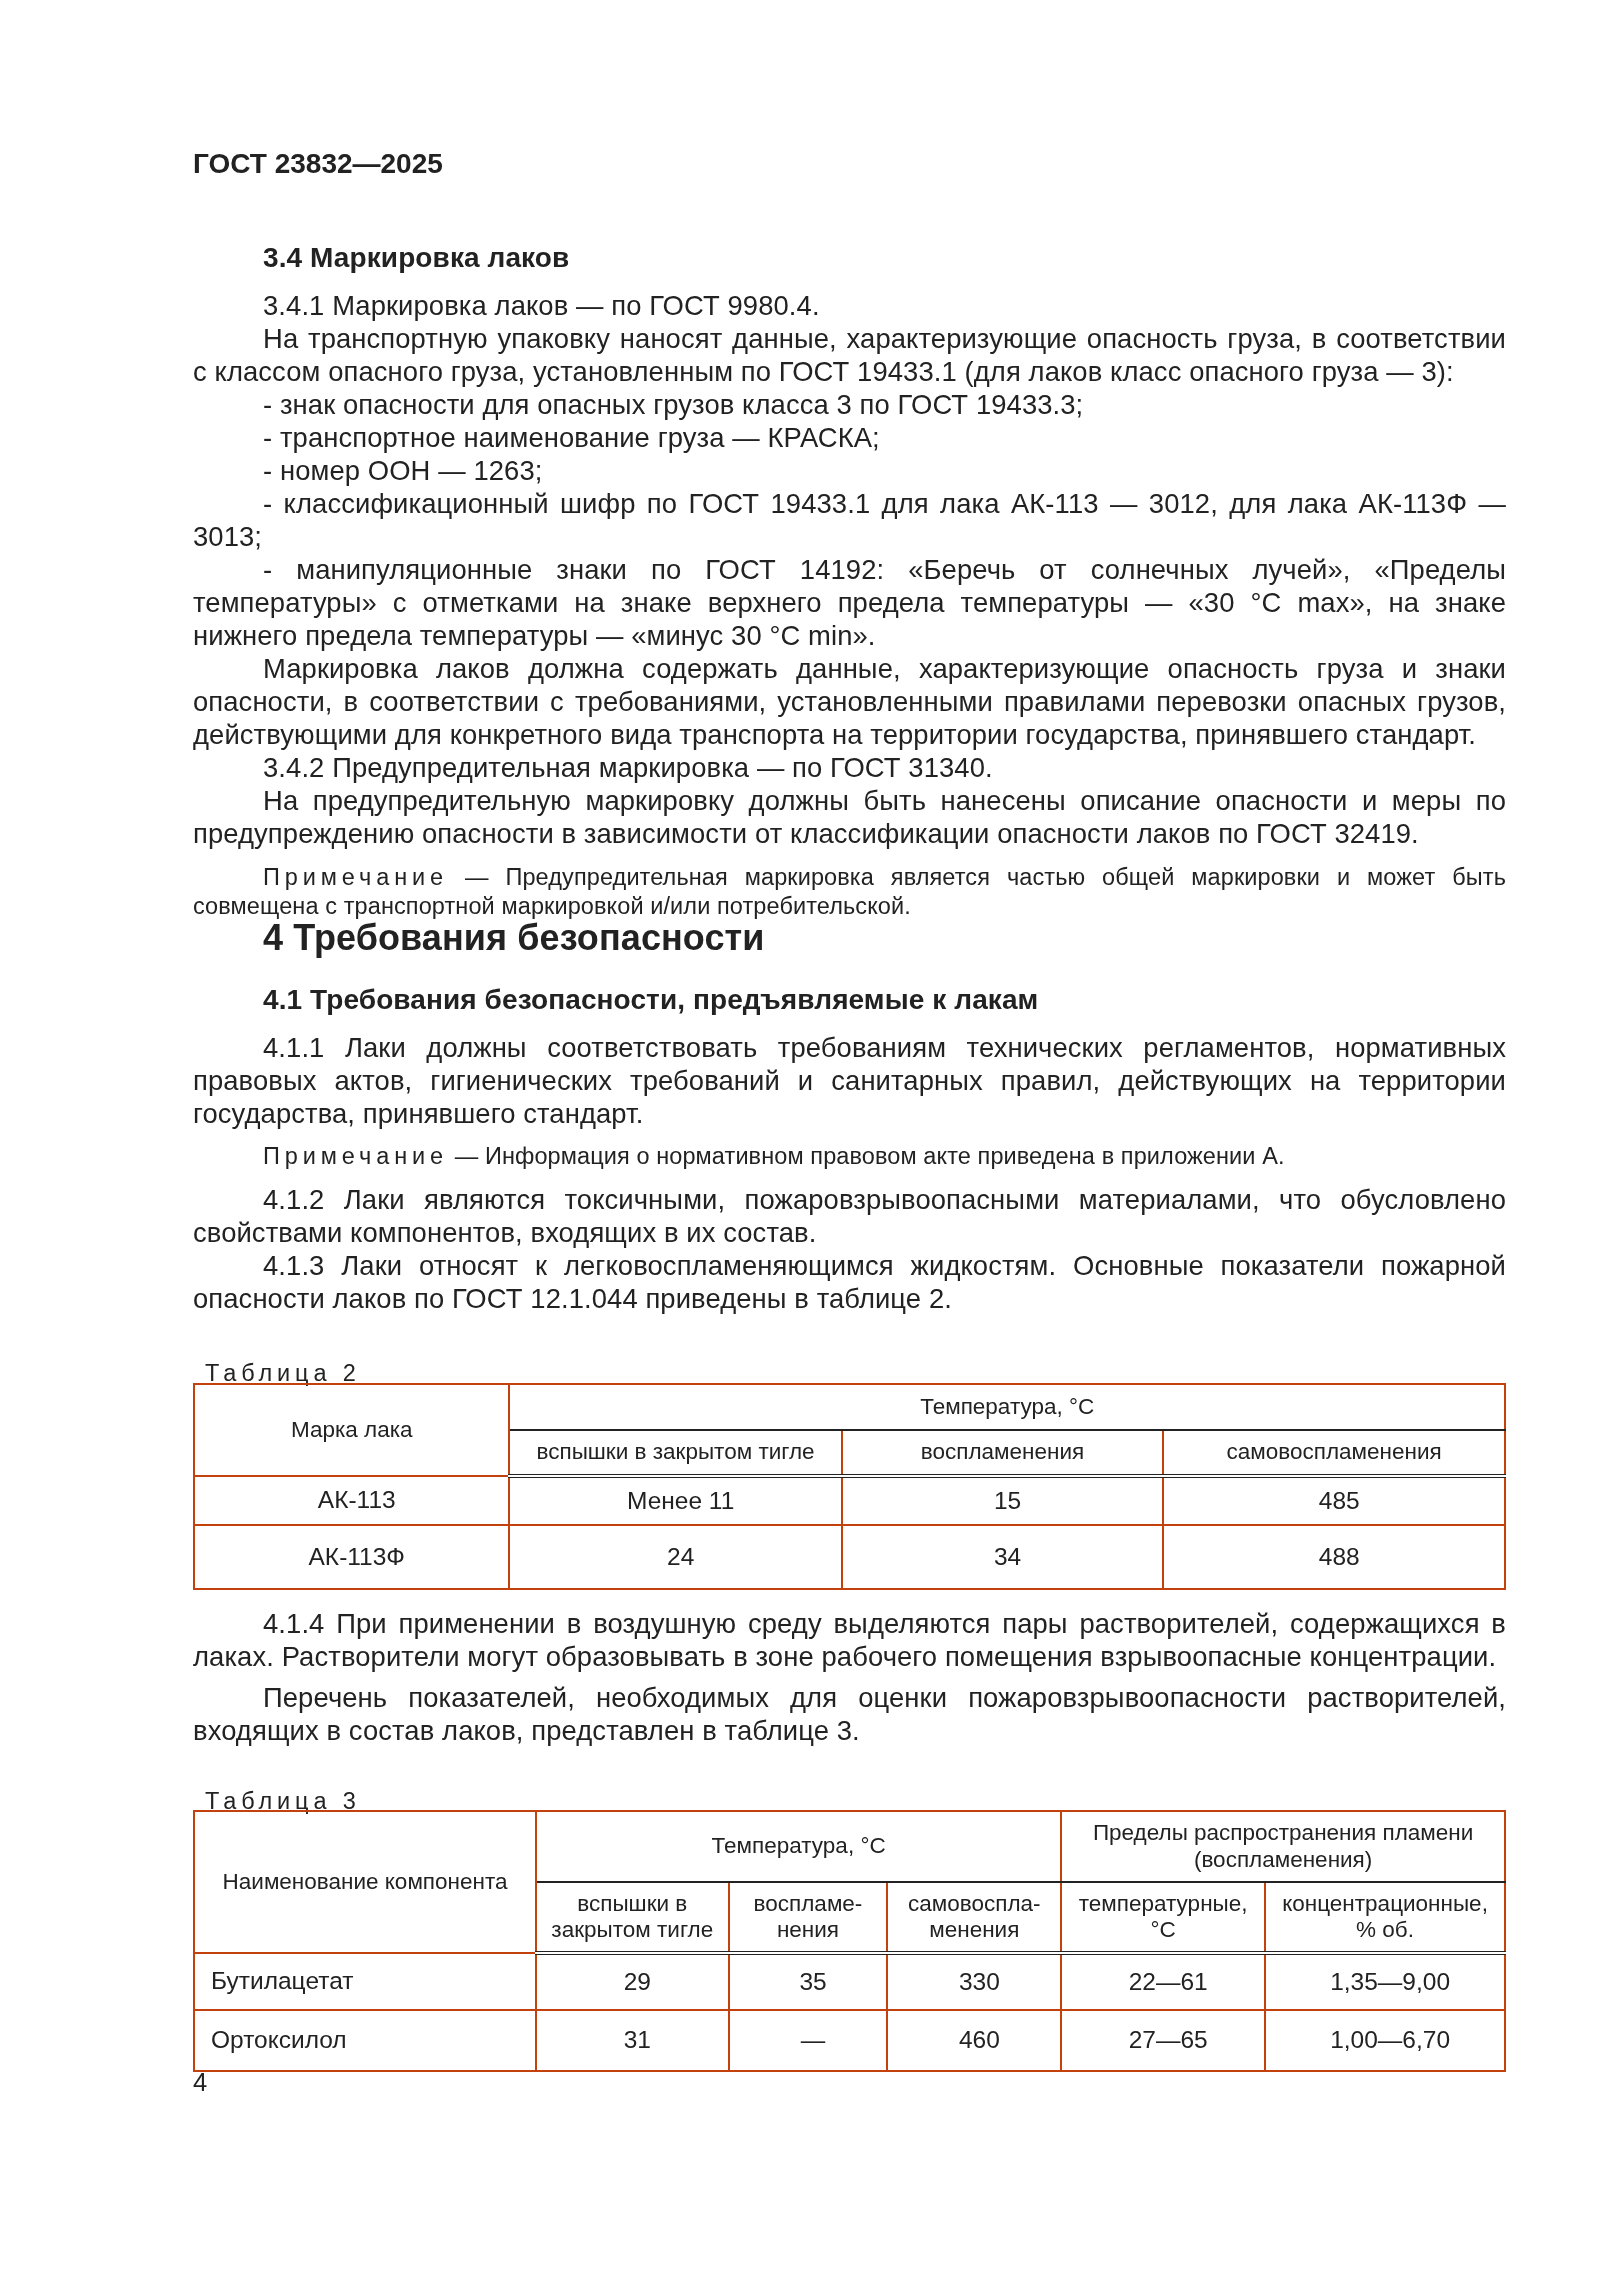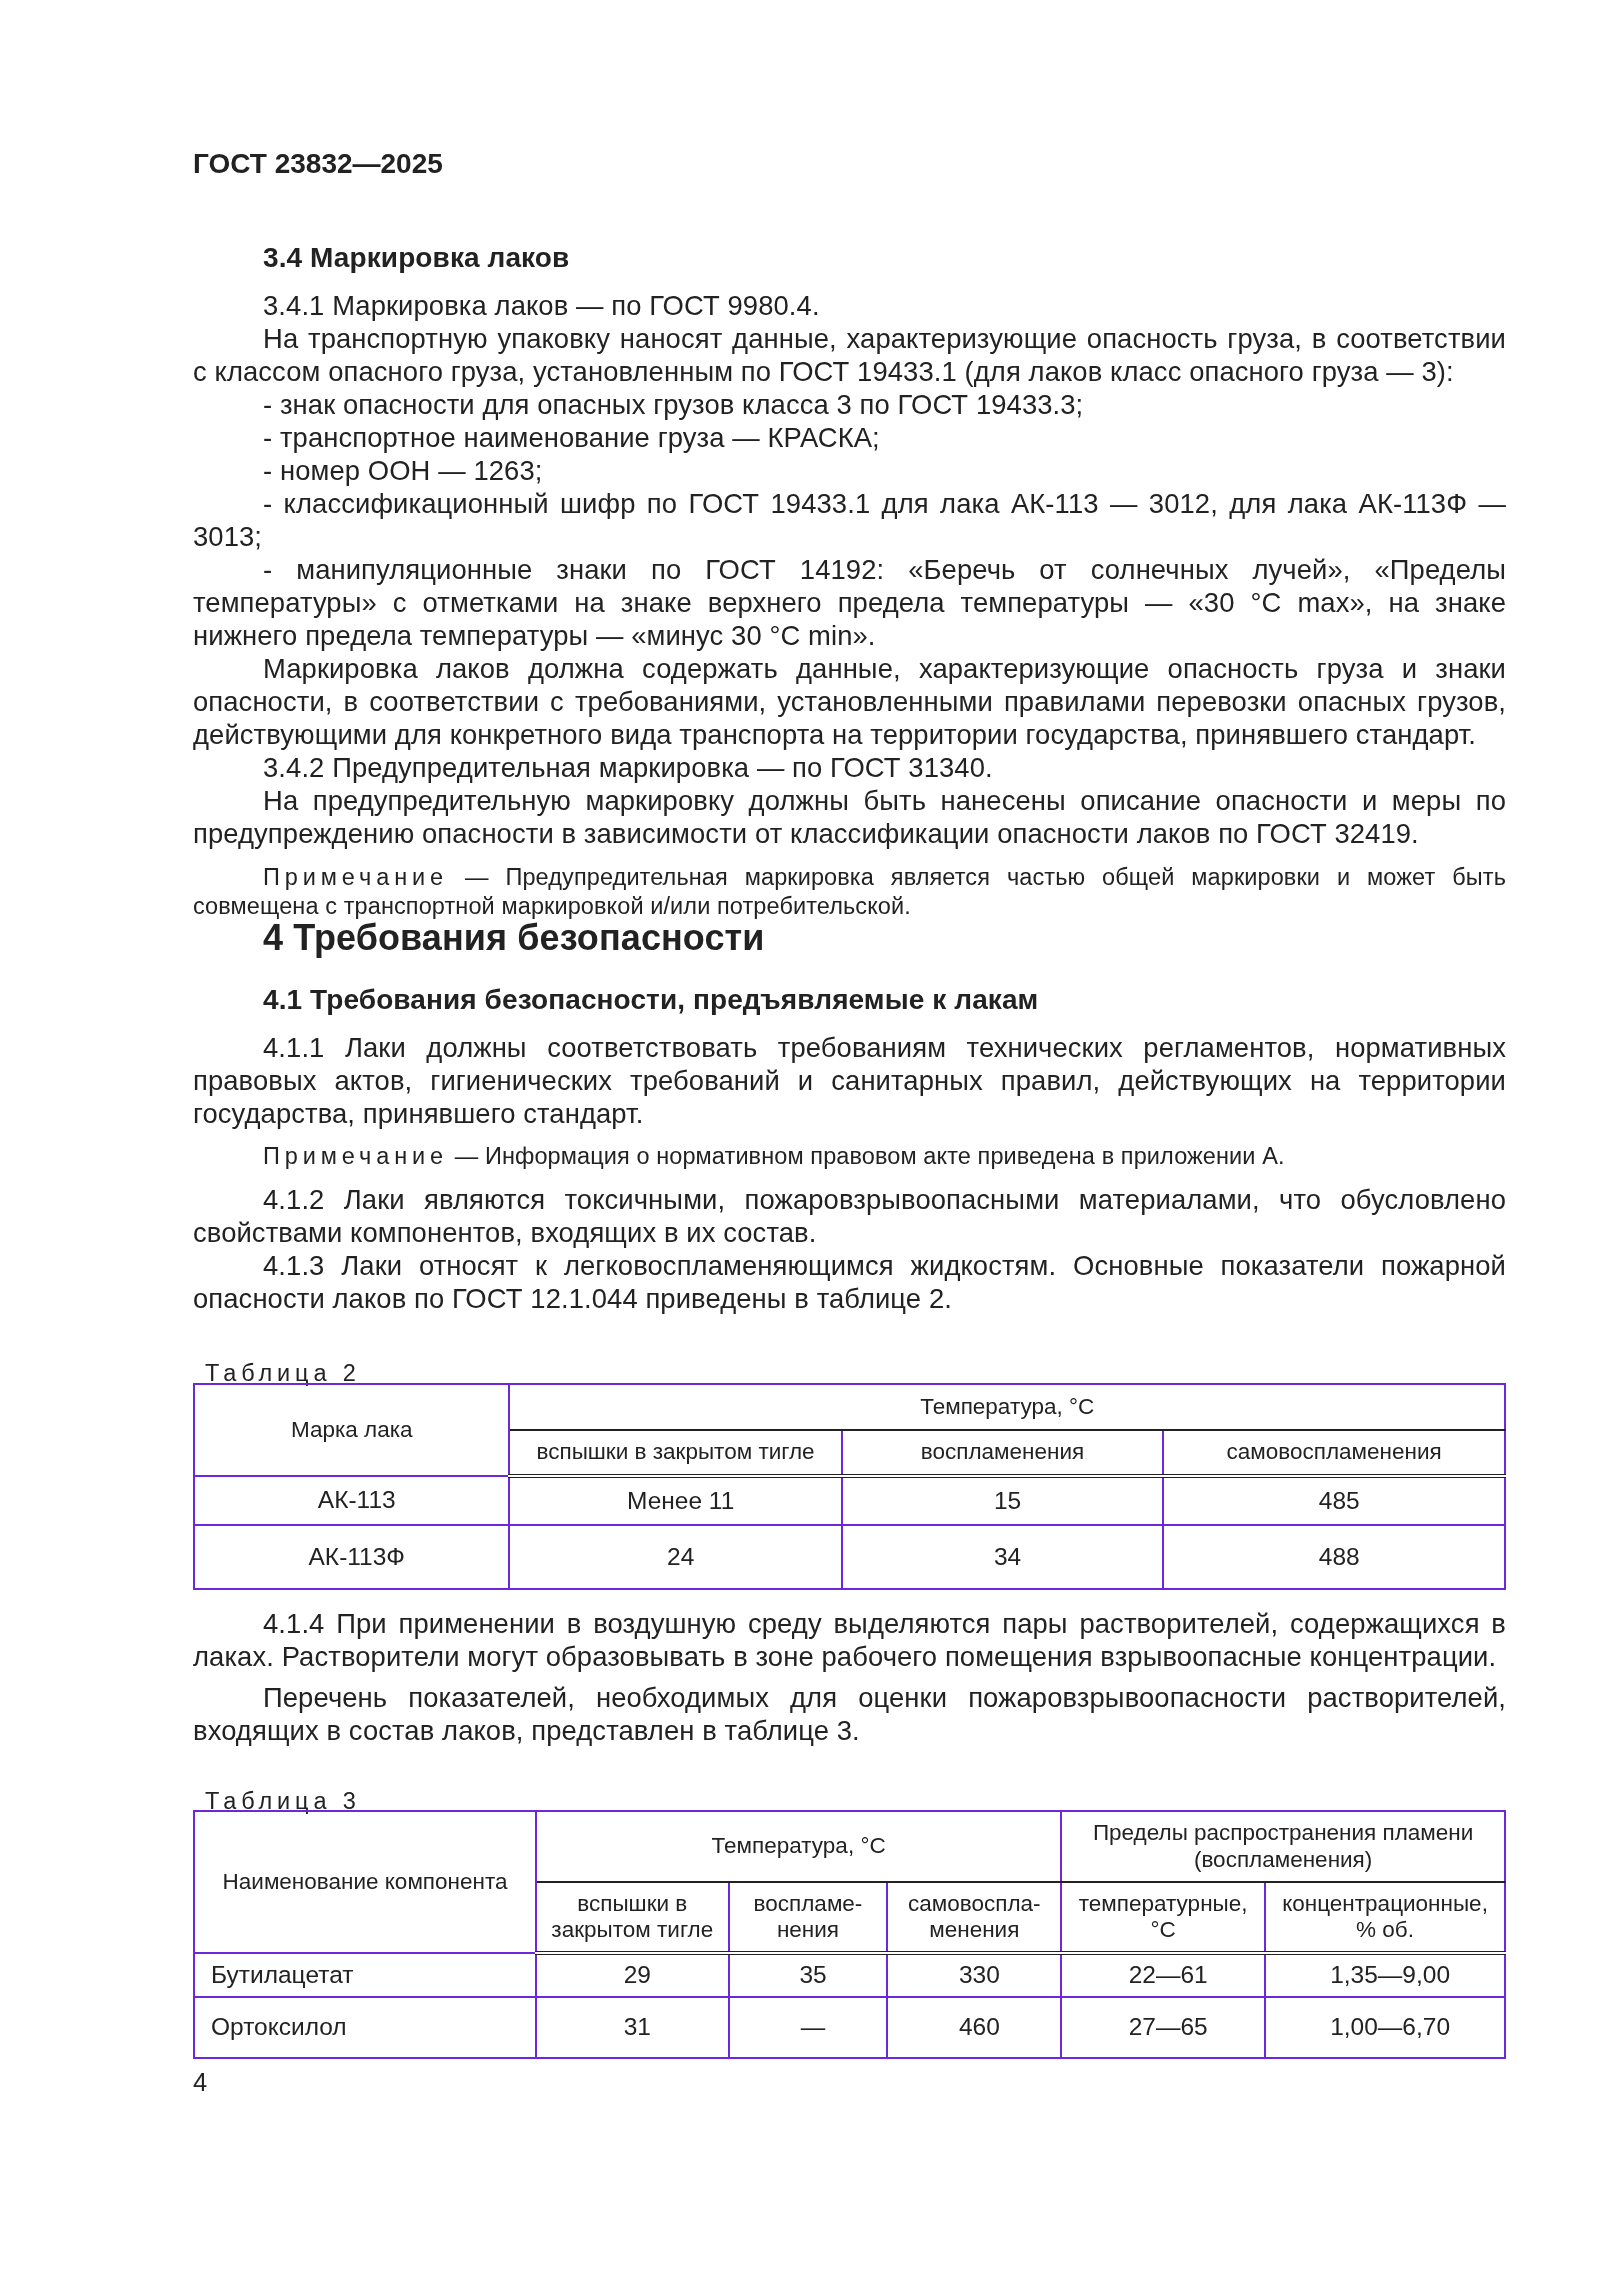--- a/index.html
+++ b/index.html
@@ -9,21 +9,21 @@
   .hdr { left: 193px; top: 147px; font-size: 28px; font-weight: bold; line-height: 33px; }
   .body { position: absolute; left: 193px; width: 1313px; font-size: 27.4px; line-height: 33px; letter-spacing: 0.1px; }
   .p { margin: 0; text-align: justify; text-indent: 70px; }
   .list { margin: 0; text-indent: 70px; text-align: justify; }
   .h2 { margin: 0; padding-left: 70px; font-weight: bold; font-size: 28px; line-height: 33px; }
   .h1 { margin: 0; padding-left: 70px; font-weight: bold; font-size: 36px; line-height: 43px; }
   .note { margin: 0; text-indent: 70px; font-size: 23.5px; line-height: 29px; text-align: justify; }
   .note .lbl { letter-spacing: 4.9px; }
   .tcap { margin: 12px; font-size: 23.5px; letter-spacing: 4.9px; line-height: 29px; }
   table { border-collapse: collapse; position: absolute; font-size: 22.5px; color: #222; }
-  td, th { border: 2px solid #6d28d9; text-align: center; vertical-align: middle; font-weight: normal; padding: 0 5.9px; line-height: 26.5px; }
+  td, th { border: 2px solid #c2410c; text-align: center; vertical-align: middle; font-weight: normal; padding: 0 5.9px; line-height: 26.5px; }
   .thick-top td { border-top: 2.9px solid #222; }
   tr.hdrlast th, tr.hdrlast td { border-bottom: 4.9px double #222; }
   .bodyrow td { font-size: 24.5px; padding-left: 16px; }
   .left { text-align: left; padding-left: 13.7px; }
   .pagenum { left: 193px; top: 2068px; font-size: 25.5px; }
 </style>
 </head>
 <body>
 
 <div class="abs hdr">ГОСТ 23832—2025</div>
@@ -115,21 +115,21 @@
     <th colspan="3" style="border-bottom:2.9px solid #222">Температура, °С</th>
     <th colspan="2" style="border-bottom:2.9px solid #222">Пределы распространения пламени (воспламенения)</th>
   </tr>
   <tr class="hdrlast" style="height:71px">
     <th>вспышки в закрытом тигле</th>
     <th>воспламе-нения</th>
     <th>самовоспла-менения</th>
     <th>температурные, °С</th>
     <th>концентрационные, % об.</th>
   </tr>
-  <tr class="bodyrow" style="height:44px">
+  <tr class="bodyrow" style="height:57px">
     <td class="left">Бутилацетат</td>
     <td>29</td>
     <td>35</td>
     <td>330</td>
     <td>22—61</td>
     <td>1,35—9,00</td>
   </tr>
   <tr class="bodyrow thick-top" style="height:61px">
     <td class="left">Ортоксилол</td>
     <td>31</td>

